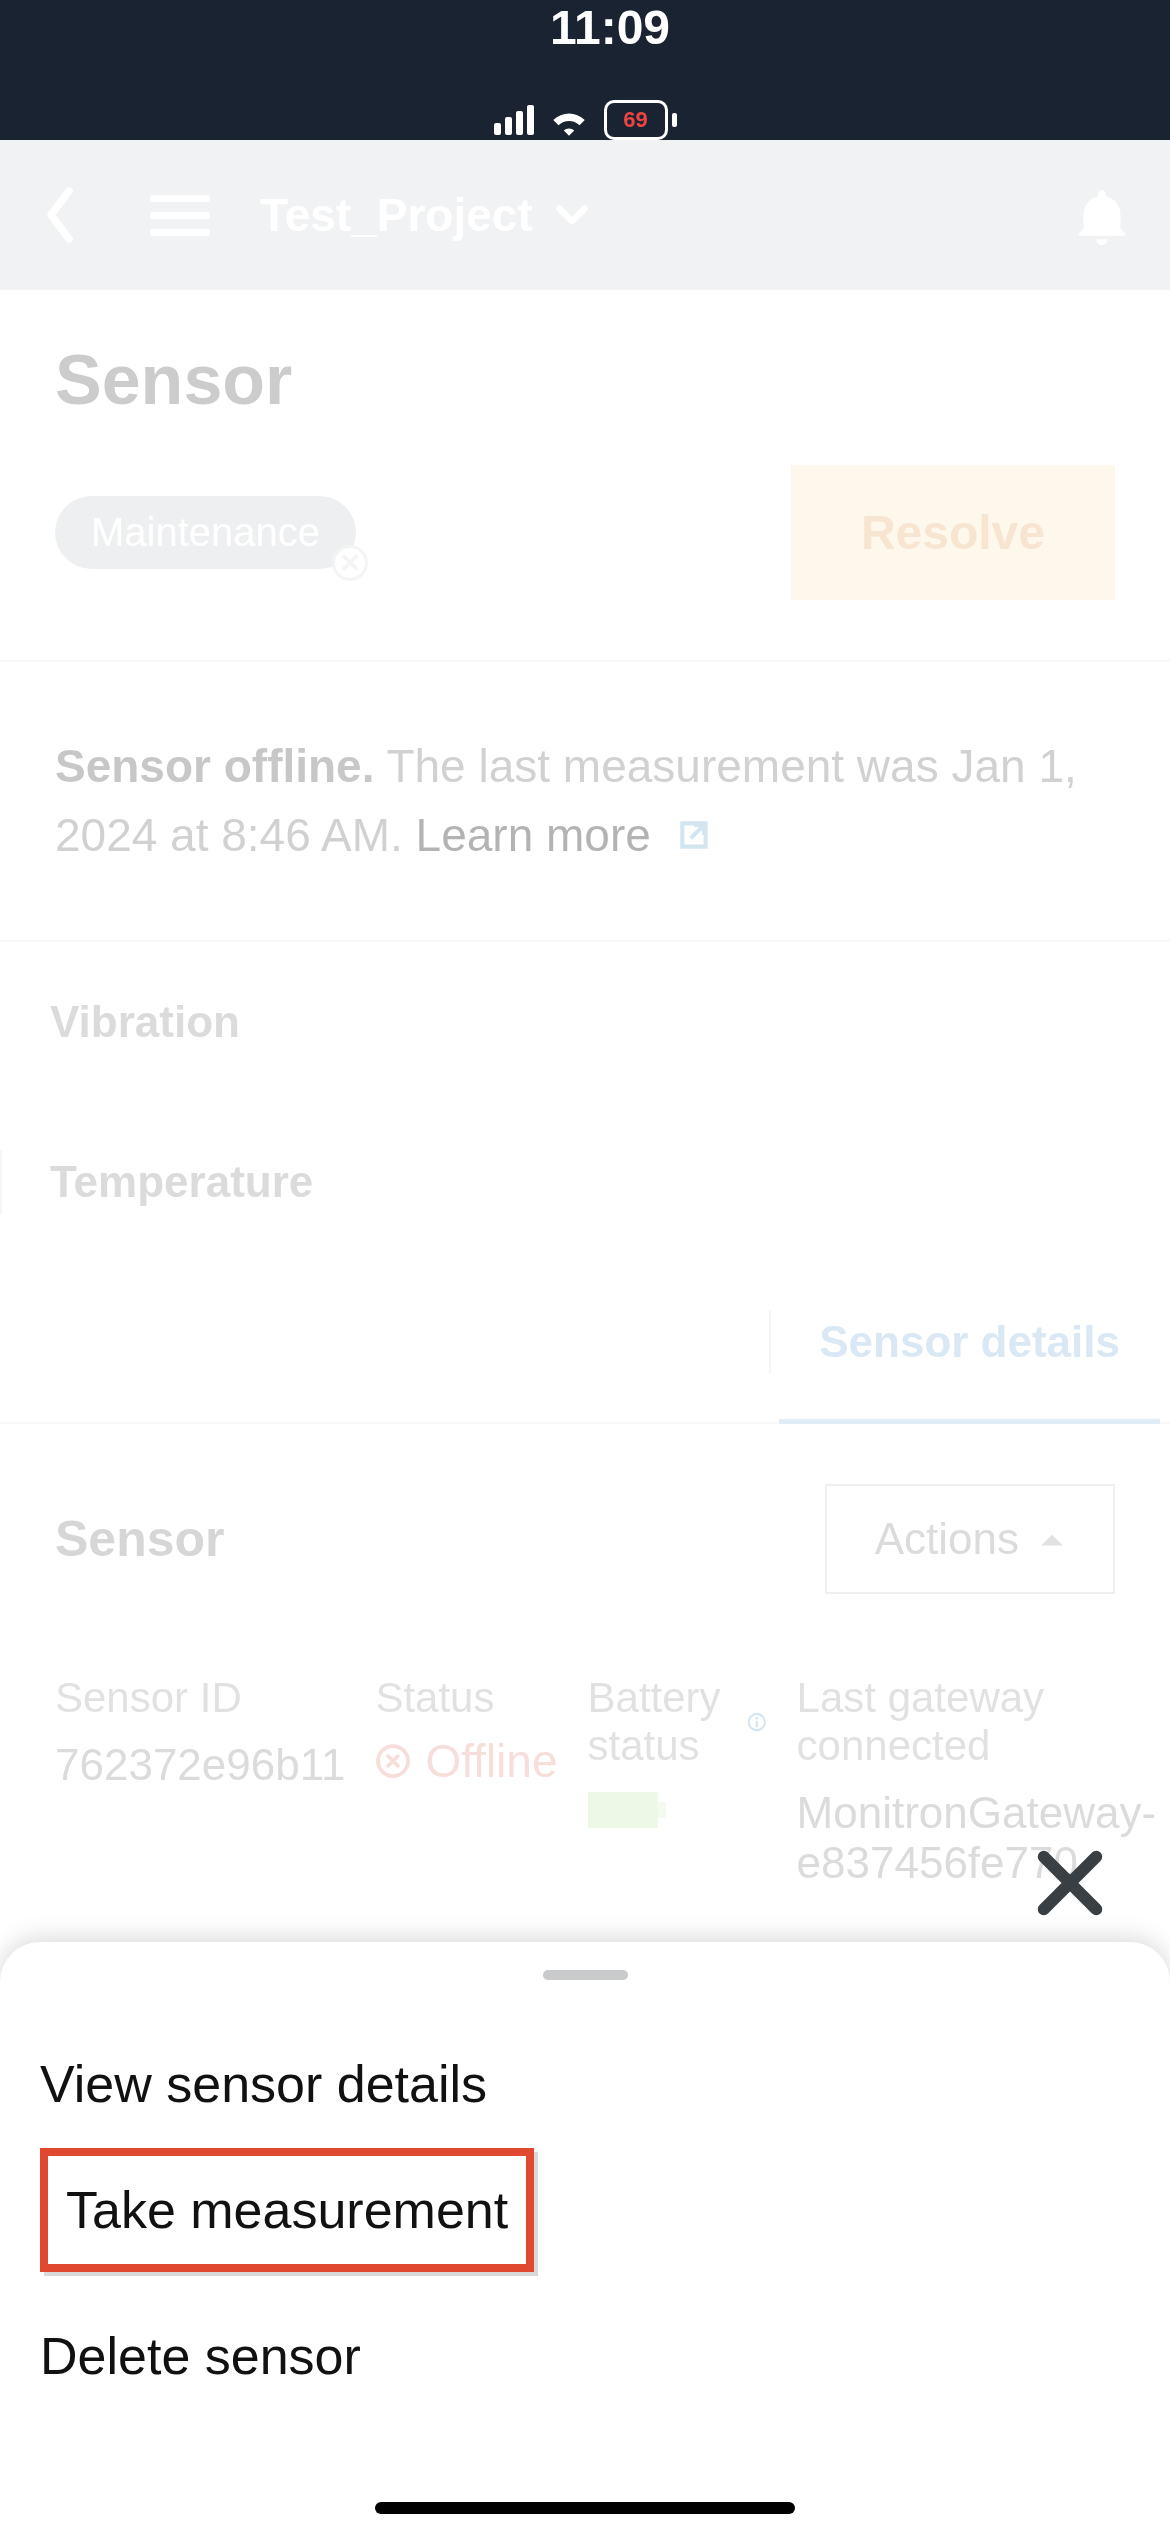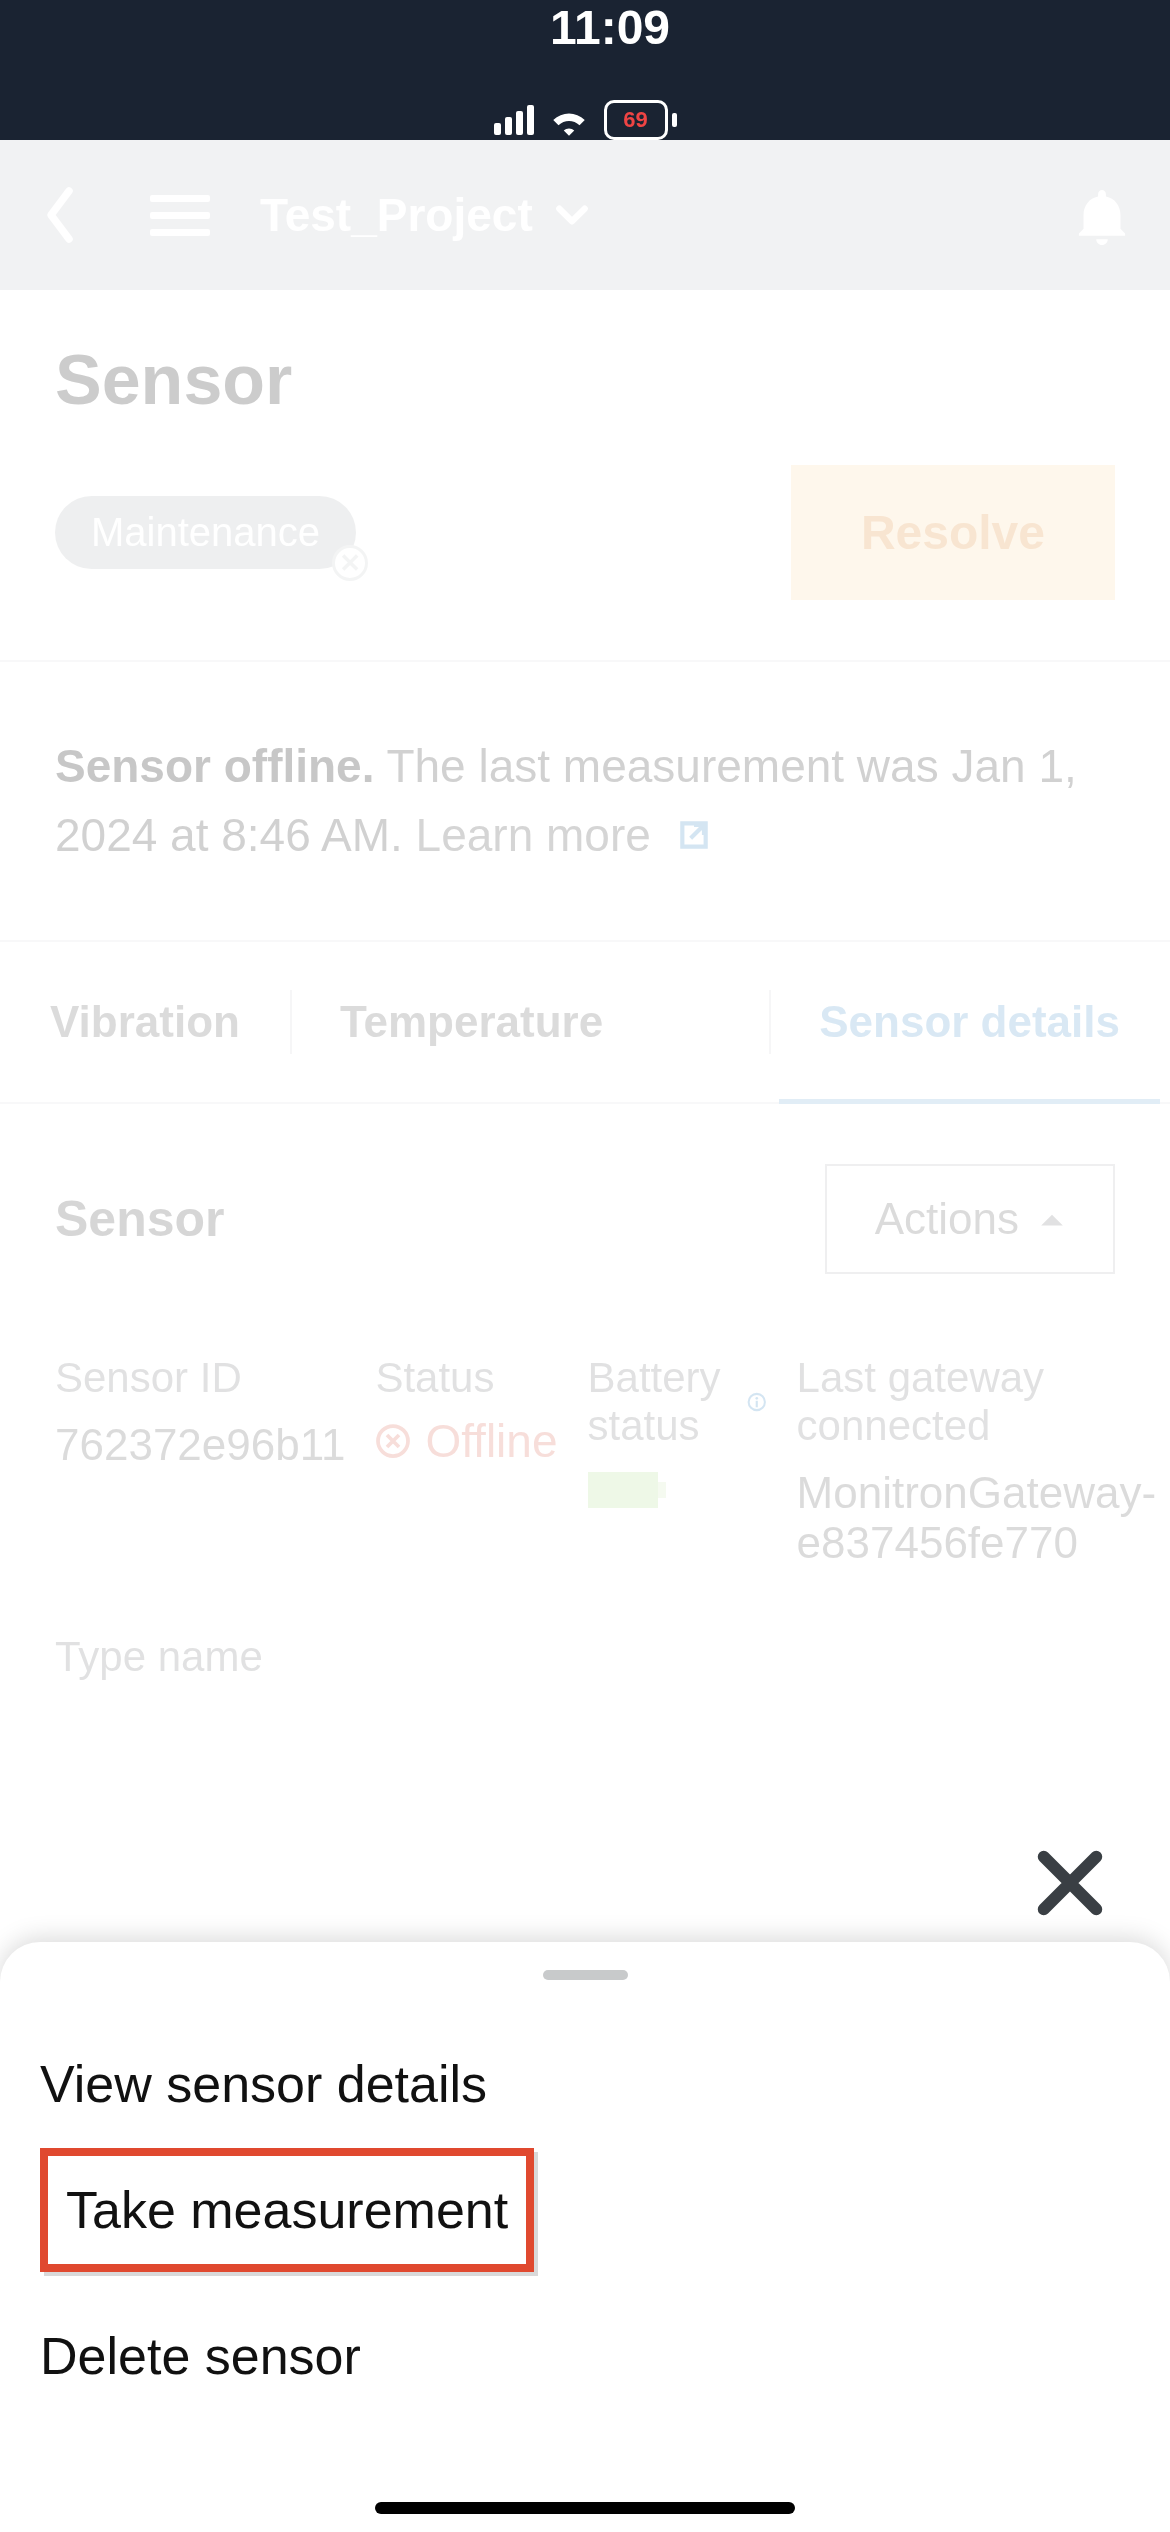--- a/index.html
+++ b/index.html
@@ -35,24 +35,24 @@
   .page-title { font-size: 70px; font-weight: 600; color: #555; }
   .row-badge { display: flex; align-items: center; justify-content: space-between; }
   .badge-wrap { position: relative; }
   .badge { background: #c7cacc; color: #fff; font-size: 40px; font-weight: 500; padding: 14px 36px; border-radius: 40px; display: inline-block; }
   .badge-x { position: absolute; right: -12px; bottom: -12px; width: 36px; height: 36px; border: 3px solid #d8dadb; border-radius: 50%; display:flex;align-items:center;justify-content:center;color:#d8dadb;font-size:26px;font-weight:700; background:#fff; }
   .resolve { background: #fbe3c0; color: #e8a964; font-size: 48px; font-weight: 600; padding: 40px 70px; border: none; }
 
   
   .banner { padding: 70px 55px; border-bottom: 2px solid #e6e8ea; font-size: 46px; line-height: 1.5; color: #666; }
   .banner b { color: #444; font-weight: 700; }
-  .learn { color: #737373; }
-
-  
-  .tabs { display: flex; border-bottom: 2px solid #e6e8ea; }
+  .learn { color: #000000; }
+
+  
+  .tabs { display: flex; border-bottom: 2px solid #e6e8ea; flex-direction: column; }
   .tab { flex: 0 0 auto; padding: 55px 50px; font-size: 44px; font-weight: 600; color: #888; position: relative; }
   .tab + .tab::before { content:""; position:absolute; left:0; top:30%; bottom:30%; width:2px; background:#e0e2e3; }
   .tab.active { color: #7fb3da; }
   .tab.active::after { content:""; position:absolute; left:10px; right:10px; bottom:-2px; height:5px; background:#9cc3e2; }
   .tab:last-child { margin-left: auto; }
 
   
   .details { padding: 60px 55px; }
   .details-head { display: flex; align-items: center; justify-content: space-between; margin-bottom: 80px; }
   .details-title { font-size: 50px; font-weight: 700; color: #777; }

